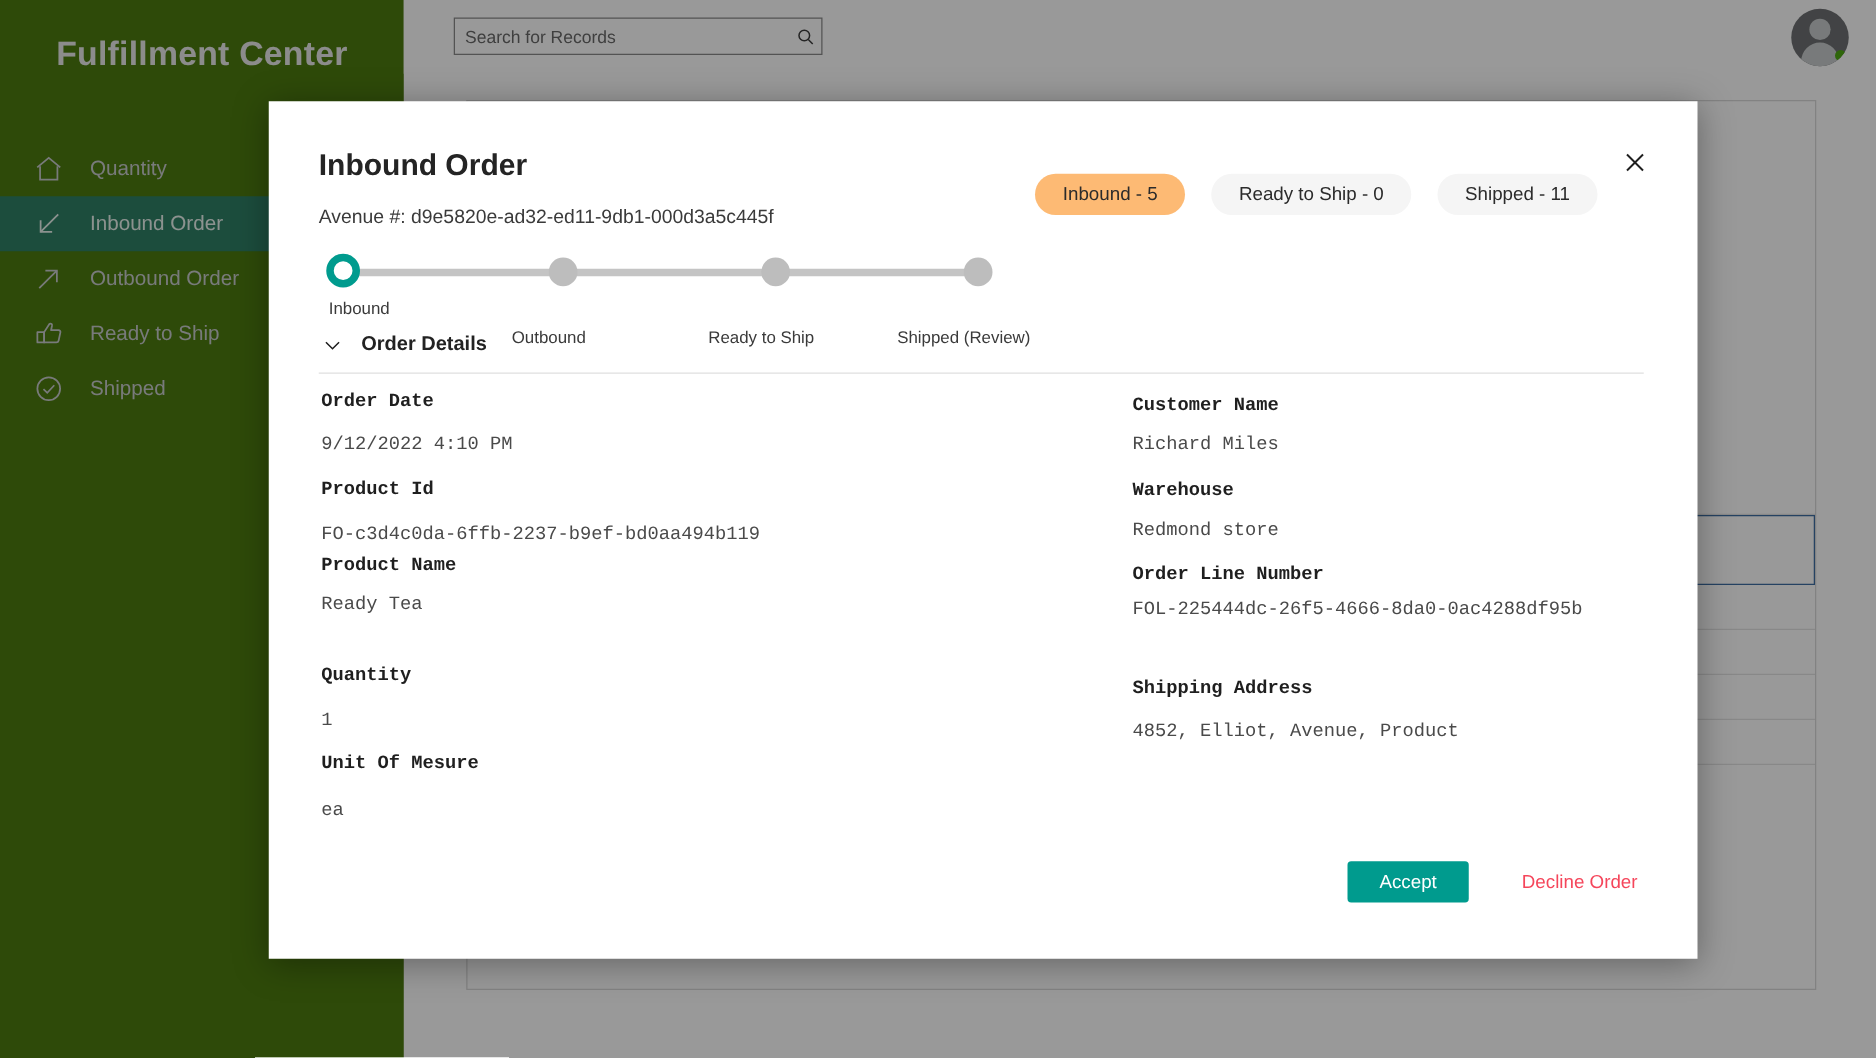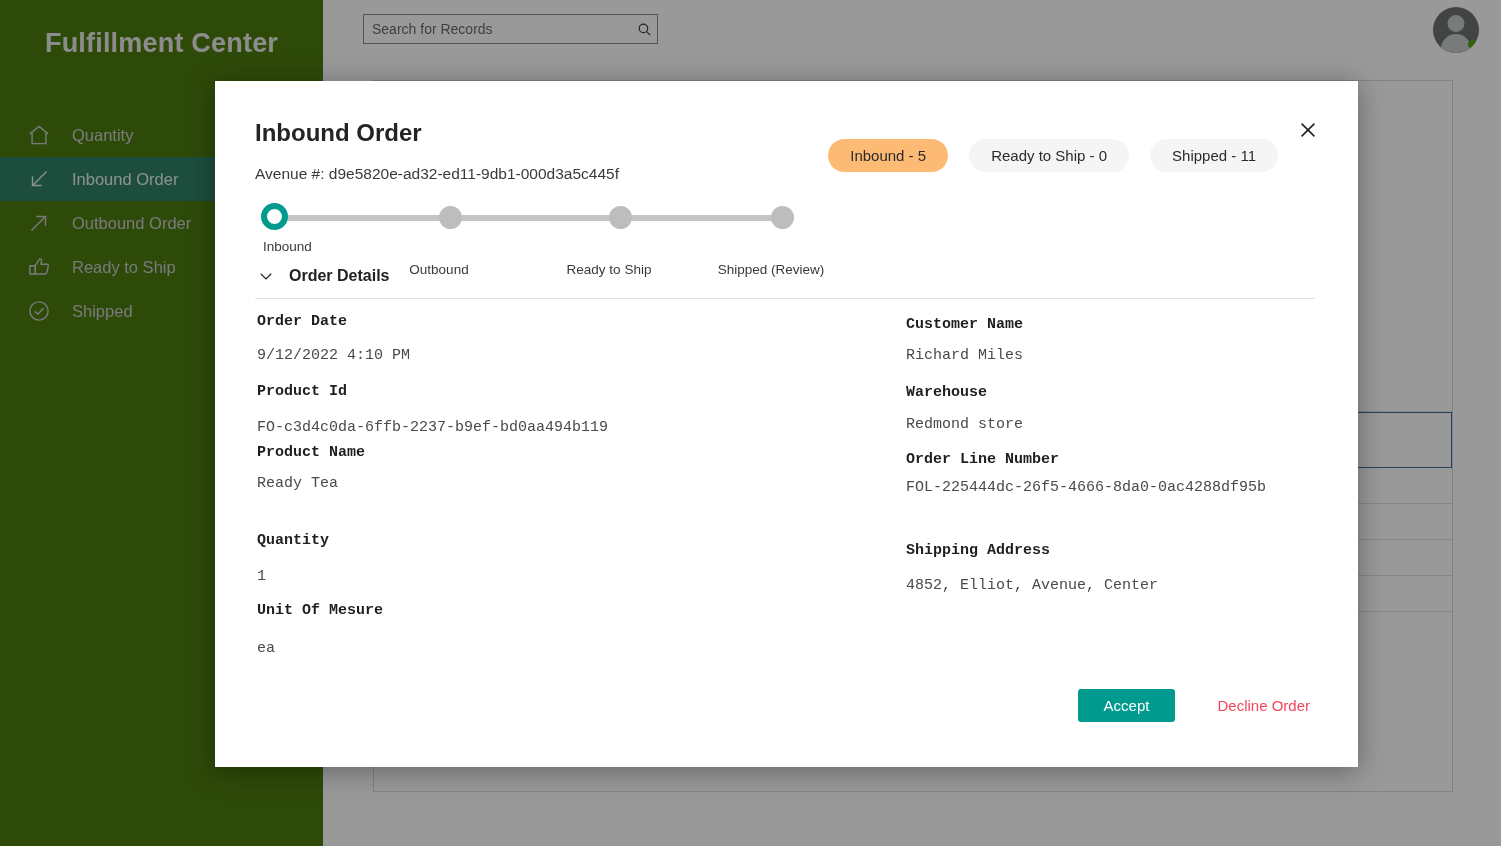--- a/index.html
+++ b/index.html
@@ -358,21 +358,21 @@
       <div class="fld" style="margin-top:20px">
         <div class="fld-label">Warehouse</div>
         <div class="fld-value" style="margin-top:15px"> Redmond store</div>
       </div>
       <div class="fld" style="margin-top:18px">
         <div class="fld-label">Order Line Number</div>
         <div class="fld-value" style="margin-top:11px">FOL-225444dc-26f5-4666-8da0-0ac4288df95b</div>
       </div>
       <div class="fld" style="margin-top:46px">
         <div class="fld-label">Shipping Address</div>
-        <div class="fld-value" style="margin-top:18px"> 4852, Elliot, Avenue, Center</div>
+        <div class="fld-value" style="margin-top:18px"> 4852, Elliot, Avenue, Product</div>
       </div>
     </div>
 
     <div class="modal-actions">
       <button class="btn-accept">Accept</button>
       <button class="btn-decline">Decline Order</button>
     </div>
 
   </div>
 </div>

